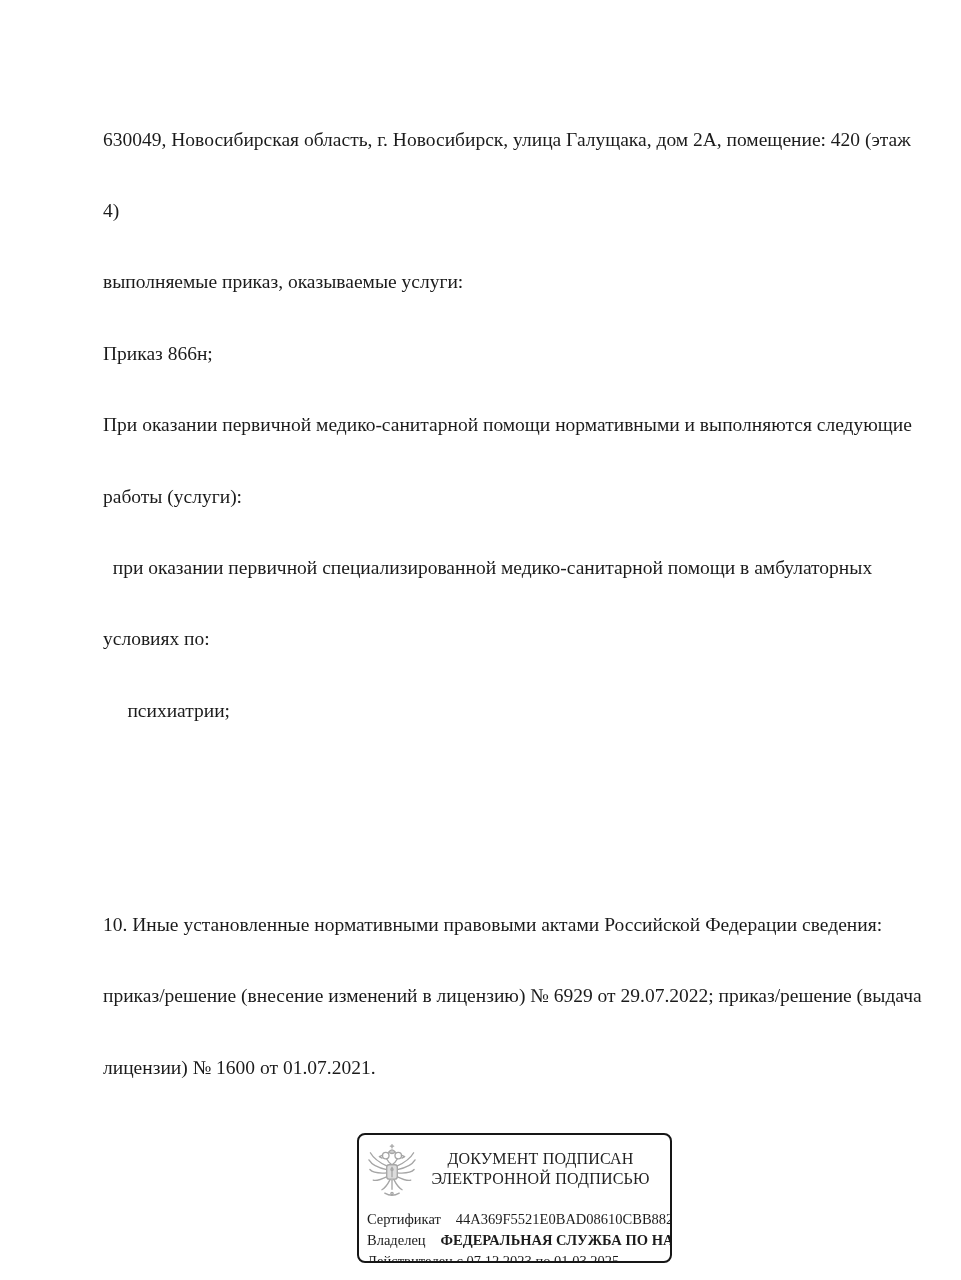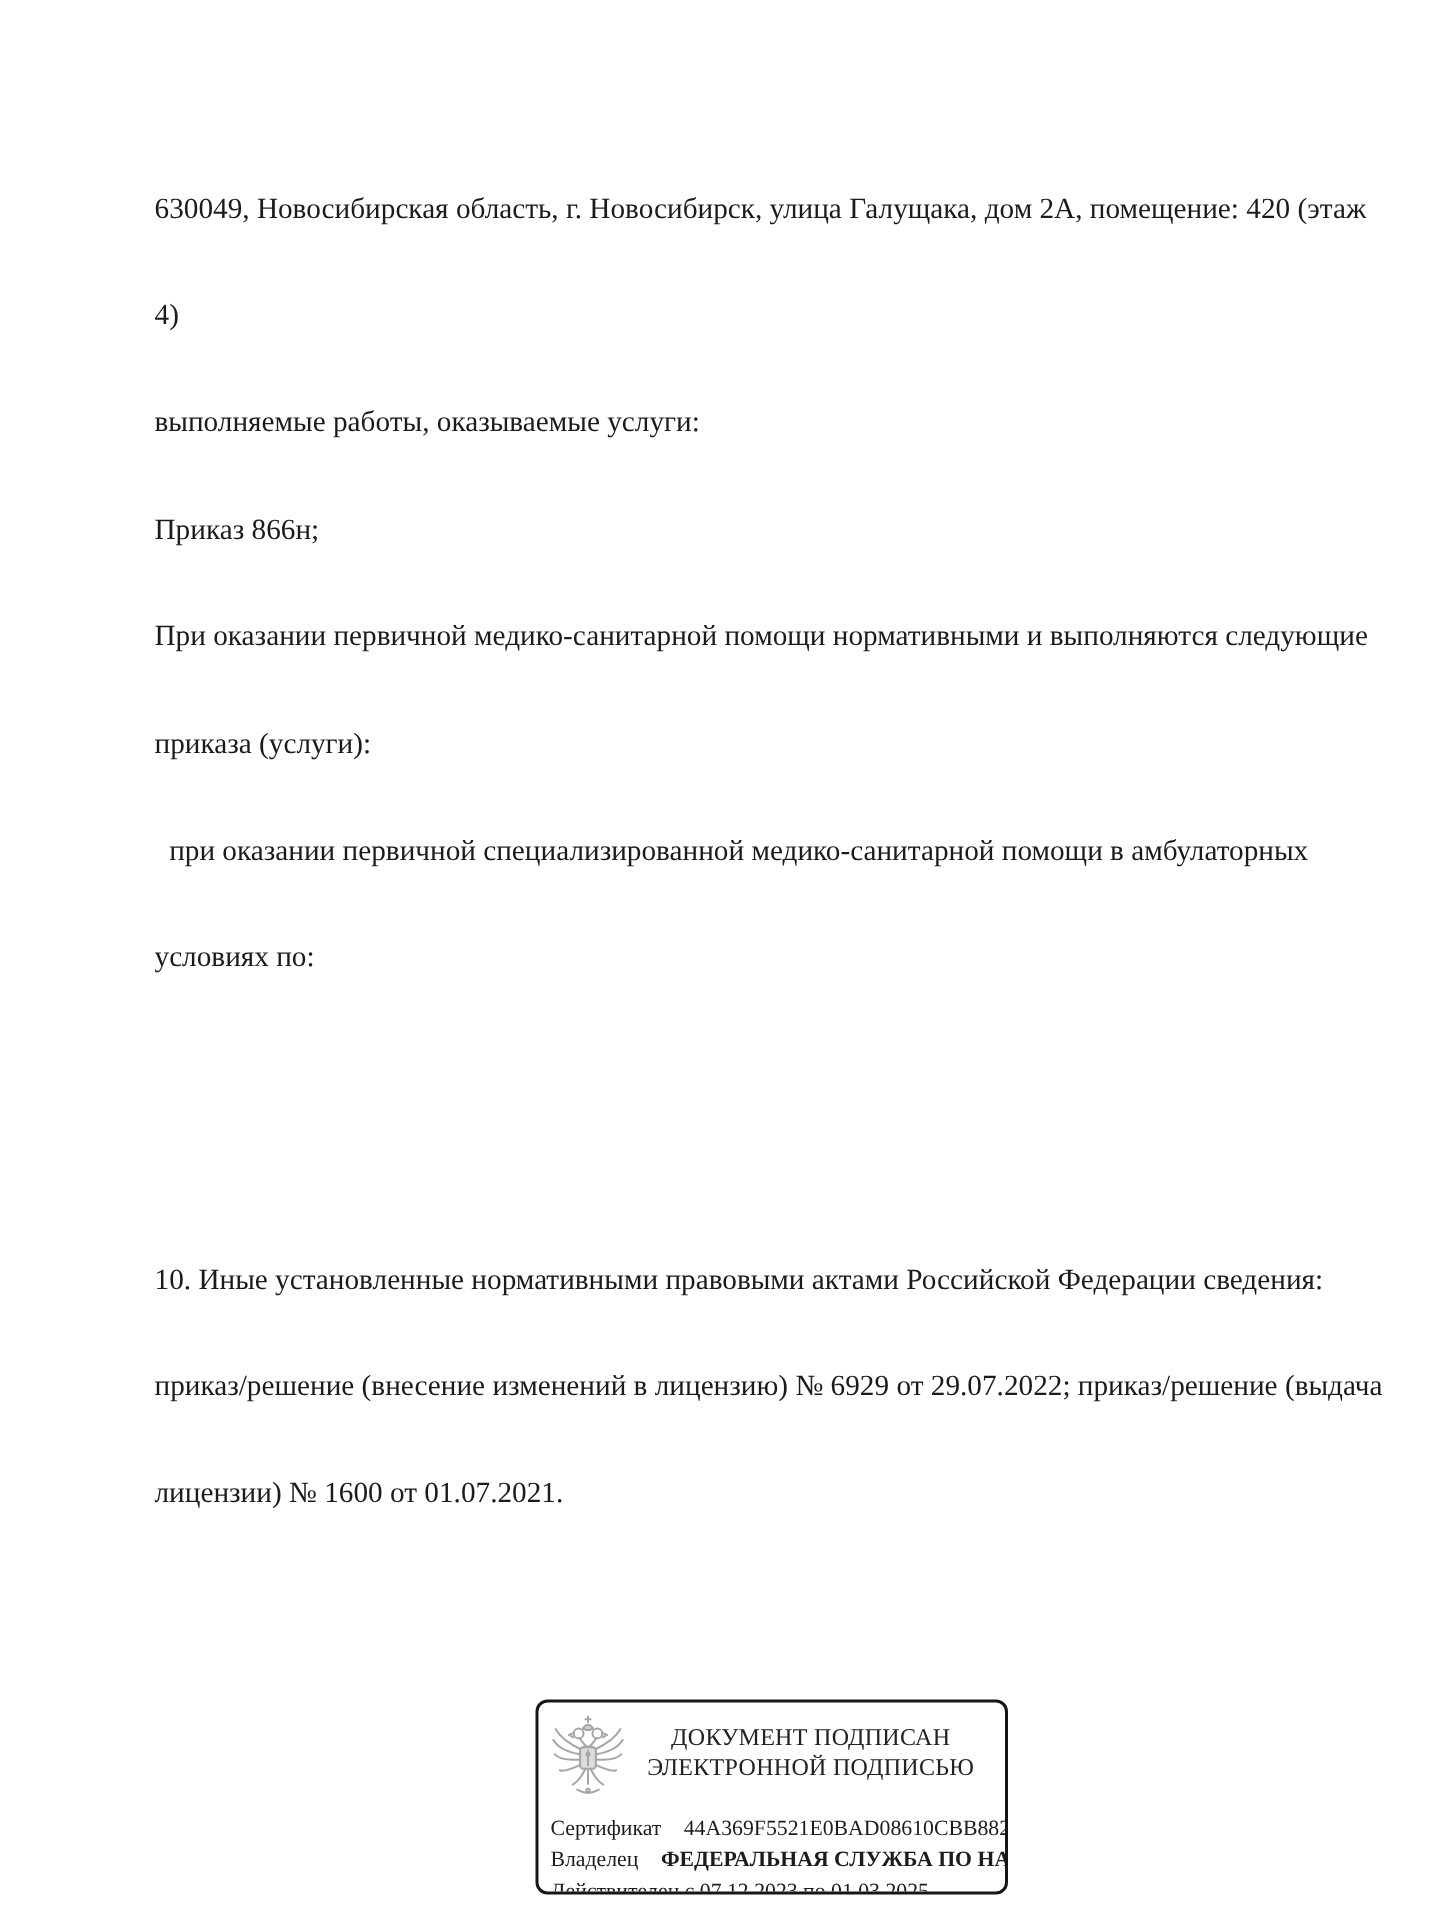--- a/index.html
+++ b/index.html
@@ -66,26 +66,27 @@
   .lbl { margin-right: 15px; }
 </style>
 </head>
 <body>
 
 <div class="page">
 
   <div class="doc-text">
     <div class="line">630049, Новосибирская область, г. Новосибирск, улица Галущака, дом 2А, помещение: 420 (этаж</div>
     <div class="line">4)</div>
-    <div class="line">выполняемые работы, оказываемые услуги:</div>
+    <div class="line">выполняемые приказ, оказываемые услуги:</div>
     <div class="line">Приказ 866н;</div>
     <div class="line">При оказании первичной медико-санитарной помощи нормативными и выполняются следующие</div>
-    <div class="line">приказа (услуги):</div>
+    <div class="line">работы (услуги):</div>
     <div class="line">  при оказании первичной специализированной медико-санитарной помощи в амбулаторных</div>
     <div class="line">условиях по:</div>
+    <div class="line">     психиатрии;</div>
     <div class="line"></div>
     <div class="line"></div>
     <div class="line">10. Иные установленные нормативными правовыми актами Российской Федерации сведения:</div>
     <div class="line">приказ/решение (внесение изменений в лицензию) № 6929 от 29.07.2022; приказ/решение (выдача</div>
     <div class="line">лицензии) № 1600 от 01.07.2021.</div>
     <div class="line"></div>
     
     
   </div>
 

